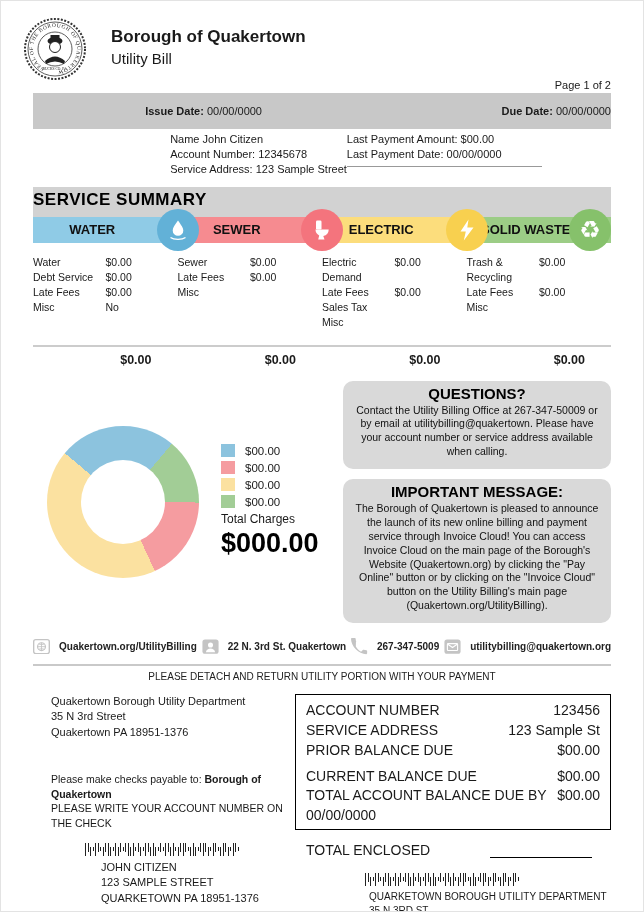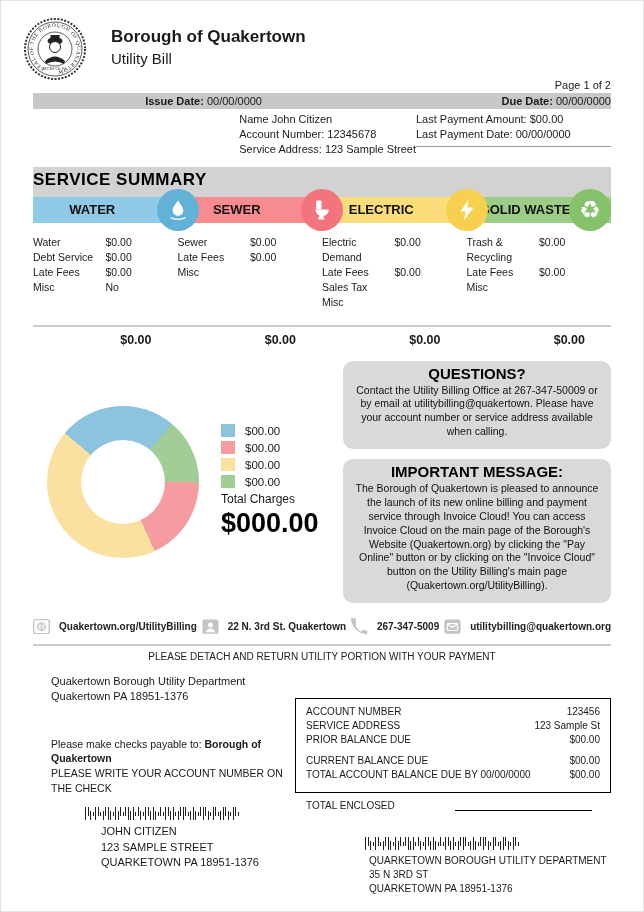--- a/index.html
+++ b/index.html
@@ -6,25 +6,25 @@
   .page{width:644px;height:912px;position:relative;background:#fff;border:1px solid #e3e3e3;
         box-sizing:border-box;font-family:"Liberation Sans",sans-serif;color:#1a1a1a;overflow:hidden;}
   .inner{margin:0 32px;}
   
   .hdr{display:flex;align-items:flex-start;padding-top:12px;}
   .seal{width:64px;height:72px;margin-left:22px;}
   .titleblock{margin-left:24px;padding-top:14px;}
   .org{font-size:17px;font-weight:bold;}
   .doctype{font-size:15px;margin-top:3px;}
   .pageind{text-align:right;font-size:11px;margin-top:-6px;}
-  .datesbar{background:#c8c8c8;display:flex;font-size:11px;padding:2px 0;margin-top:2px;}
+  .datesbar{background:#c8c8c8;display:flex;font-size:11px;padding:12px 0;margin-top:2px;}
   .datesbar .cell{width:50%;text-align:right;}
   .datesbar .cell:first-child{text-align:right;padding-right:60px;box-sizing:border-box;}
   .datesbar b{font-weight:bold;}
-  .inforow{display:flex;justify-content:flex-end;font-size:11px;margin-top:3px;}
+  .inforow{display:flex;justify-content:center;font-size:11px;margin-top:3px;}
   .inforow .left{margin-left:68px;line-height:1.35;}
   .inforow .right{width:195px;line-height:1.35;border-bottom:1px solid #999;padding-bottom:4px;height:30px;}
   
   .svc-hdr{background:#d2d2d2;margin-top:10px;position:relative;height:54px;}
   .svc-title{font-size:17px;font-weight:bold;letter-spacing:.5px;padding-top:3px;color:#000;}
   .bands{position:absolute;left:0;right:0;bottom:-6px;height:34px;}
   .band{position:absolute;height:26px;top:4px;display:flex;align-items:center;}
   .band .bl{font-size:13px;font-weight:bold;color:#111;width:100%;text-align:center;padding-right:26px;box-sizing:border-box;}
   .bcirc{position:absolute;width:42px;height:42px;border-radius:50%;top:-4px;z-index:2;
          display:flex;align-items:center;justify-content:center;color:#fff;}
@@ -59,21 +59,21 @@
   .citem{display:flex;align-items:center;}
   .cicon{width:17px;height:15px;margin-right:9px;flex:none;display:flex;align-items:center;justify-content:center;}
   .citem span.lbl{font-size:10px;font-weight:bold;color:#222;}
   .detach-rule{border-top:2px solid #c9c9c9;margin-top:10px;}
   .detach{text-align:center;font-size:10px;margin-top:5px;color:#222;}
   
   .stub{display:flex;margin-top:12px;}
   .stub-left{width:262px;font-size:11px;flex:none;padding-left:18px;box-sizing:border-box;}
   .stub-left .addr{line-height:1.4;}
   .payable{margin-top:32px;font-size:10.5px;line-height:1.4;}
-  .stub-box{flex:1;border:1.5px solid #000;padding:6px 10px 10px;font-size:10px;box-sizing:border-box;height:95px;margin-top:24px;}
+  .stub-box{flex:1;border:1.5px solid #000;padding:6px 10px 10px;font-size:14px;box-sizing:border-box;height:136px;}
   .srow{display:flex;justify-content:space-between;line-height:1.42;}
   .srow.gap{margin-top:6px;}
   .enclosed{display:flex;align-items:flex-end;margin-top:16px;}
   .enclosed .lab{flex:none;}
   .enclosed .line{flex:1;border-bottom:1.5px solid #000;margin-left:60px;margin-right:8px;height:12px;}
   
   .mailing{position:relative;height:110px;margin-top:12px;}
   .mail-left{position:absolute;left:52px;top:0;}
   .mail-right{position:absolute;left:332px;top:30px;}
   .imb{display:flex;align-items:center;height:13px;margin-bottom:4px;}
@@ -331,20 +331,21 @@
         </div>
       </div>
 
     <div class="detach-rule"></div>
     <div class="detach">PLEASE DETACH AND RETURN UTILITY PORTION WITH YOUR PAYMENT</div>
 
     <div class="stub">
       <div class="stub-left">
         <div class="addr">
             <div>Quakertown Borough Utility Department</div>
+            <div>35 N 3rd Street</div>
             <div>Quakertown PA 18951-1376</div>
           </div>
         <div class="payable">
           <div><span>Please make checks payable to: </span><b>Borough of Quakertown</b></div>
           <div>PLEASE WRITE YOUR ACCOUNT NUMBER ON THE CHECK</div>
         </div>
       </div>
       <div class="stub-box">
         <div>
             <div class="srow">

